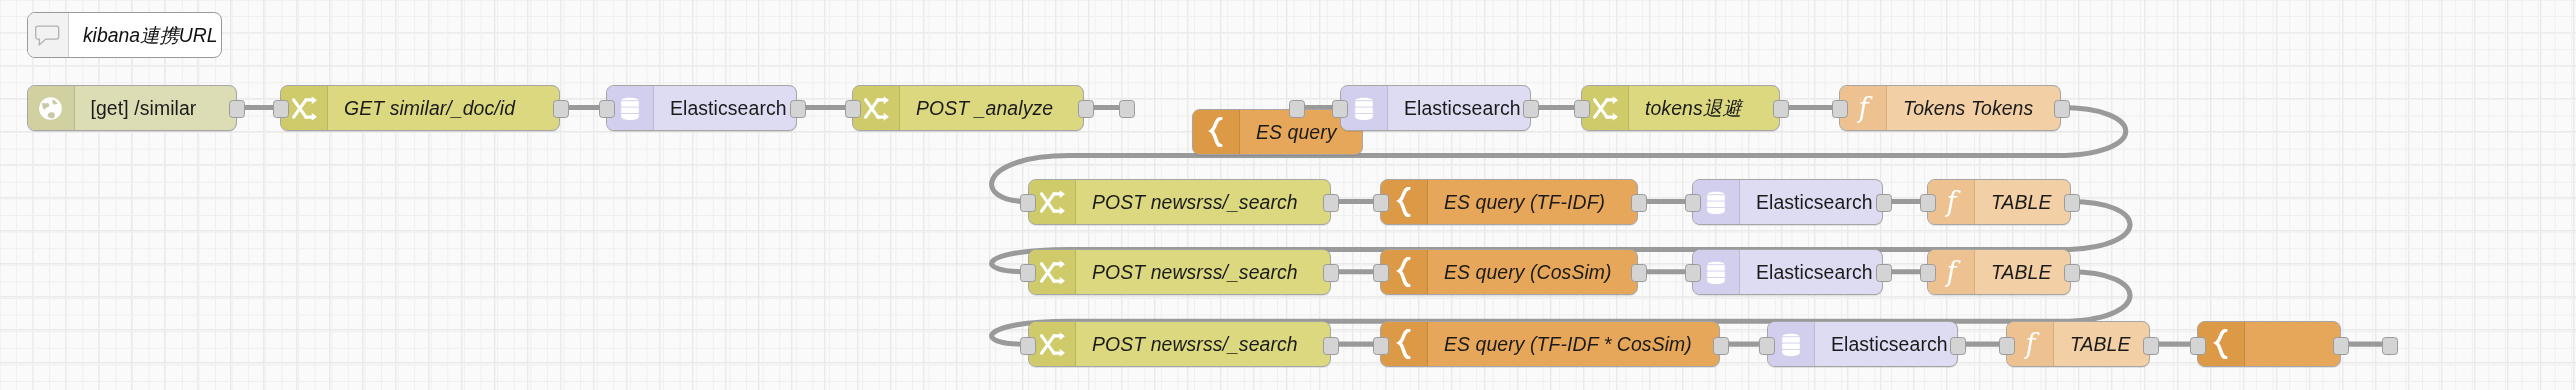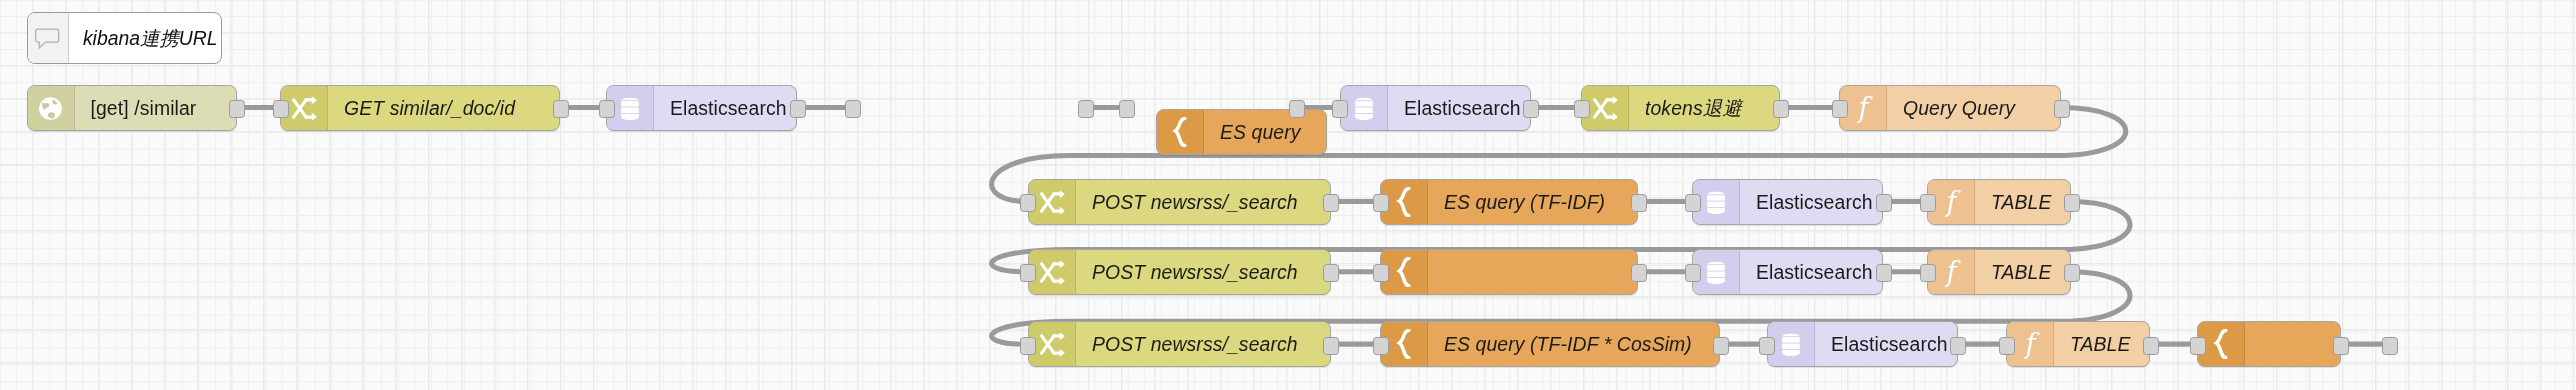--- a/index.html
+++ b/index.html
@@ -104,21 +104,21 @@
     background: #d4d4d4;
     border: 1.1px solid #9b9b9b;
     border-radius: 3.6px;
   }
 
   
   .comment {
     position: absolute;
     z-index: 2;
     box-sizing: border-box;
-    height: 52px;
+    height: 46px;
     background: #ffffff;
     border: 1.3px solid #999;
     border-radius: 8px;
     display: flex;
     align-items: stretch;
     overflow: hidden;
   }
   .comment .icon-box {
     width: 40px;
     flex: 0 0 40px;
@@ -225,24 +225,39 @@
           <path d="M5 17 v8 a13 5 0 0 0 26 0 v-8 z"></path>
           <path d="M5 26 v5 a13 5 0 0 0 26 0 v-5 z"></path>
         </g>
       </svg>
     </div>
     <div class="label">Elasticsearch</div>
   </div>
   <div class="port" style="left:790px; top:100px;"></div>
   <div class="port" style="left:845px; top:100px;"></div>
 
+  <div class="node n-change" style="left:852px; top:85px; width:232px;">
+    <div class="icon-box">
+      <svg class="glyph" width="29" height="29" viewBox="0 0 40 40" aria-hidden="true">
+        <g fill="none" stroke="#ffffff" stroke-width="4.4" stroke-linecap="round" stroke-linejoin="round">
+          <path d="M5 8 L22 32"></path>
+            <path d="M5 32 L22 8"></path>
+          <path d="M22 8 L33 8"></path>
+            <path d="M22 32 L33 32"></path>
+        </g>
+        <path d="M30 3 L37 8.5 L30 14 z" fill="#ffffff"></path>
+        <path d="M30 26 L37 31.5 L30 37 z" fill="#ffffff"></path>
+      </svg>
+    </div>
+    <div class="label">POST _analyze</div>
+  </div>
   <div class="port" style="left:1078px; top:100px;"></div>
   <div class="port" style="left:1119px; top:100px;"></div>
 
-  <div class="node n-tmpl" style="left:1156px; top:85px; width:171px;margin-top:24px;">
+  <div class="node n-tmpl" style="left:1192px; top:85px; width:171px;margin-top:24px;">
     <div class="icon-box">
       <svg class="glyph" width="21.5" height="30" viewBox="0 0 30 42" aria-hidden="true">
         <path d="M22 2 C14 2 16 15 9 19.5 C16 24 14 40 22 40" fill="none" stroke="#ffffff" stroke-width="5" stroke-linecap="round"></path>
       </svg>
     </div>
     <div class="label">ES query</div>
   </div>
   <div class="port" style="left:1289px; top:100px;"></div>
   <div class="port" style="left:1332px; top:100px;"></div>
 
@@ -279,21 +294,21 @@
   </div>
   <div class="port" style="left:1773px; top:100px;"></div>
   <div class="port" style="left:1832px; top:100px;"></div>
 
   <div class="node n-func" style="left:1839px; top:85px; width:222px;">
     <div class="icon-box">
       <svg class="glyph" width="23" height="32" viewBox="0 0 32 44" aria-hidden="true">
         <text x="16" y="34" text-anchor="middle" font-family="DejaVu Serif, serif" font-size="38" font-style="italic" fill="#ffffff">f</text>
       </svg>
     </div>
-    <div class="label">Query Query</div>
+    <div class="label">Tokens Tokens</div>
   </div>
   <div class="port" style="left:2054px; top:100px;"></div>
 
   <div class="port" style="left:1020px; top:194px;"></div>
   <div class="node n-change" style="left:1028px; top:179px; width:303px;">
     <div class="icon-box">
       <svg class="glyph" width="29" height="29" viewBox="0 0 40 40" aria-hidden="true">
         <g fill="none" stroke="#ffffff" stroke-width="4.4" stroke-linecap="round" stroke-linejoin="round">
           <path d="M5 8 L22 32"></path>
             <path d="M5 32 L22 8"></path>
@@ -364,20 +379,21 @@
   </div>
   <div class="port" style="left:1323px; top:264px;"></div>
   <div class="port" style="left:1373px; top:264px;"></div>
 
   <div class="node n-tmpl" style="left:1380px; top:249px; width:258px;">
     <div class="icon-box">
       <svg class="glyph" width="21.5" height="30" viewBox="0 0 30 42" aria-hidden="true">
         <path d="M22 2 C14 2 16 15 9 19.5 C16 24 14 40 22 40" fill="none" stroke="#ffffff" stroke-width="5" stroke-linecap="round"></path>
       </svg>
     </div>
+    <div class="label">ES query (CosSim)</div>
   </div>
   <div class="port" style="left:1631px; top:264px;"></div>
   <div class="port" style="left:1685px; top:264px;"></div>
 
   <div class="node n-es plain" style="left:1692px; top:249px; width:191px;">
     <div class="icon-box">
       <svg class="glyph" width="26" height="27" viewBox="0 0 36 38" aria-hidden="true">
         <g fill="#ffffff" stroke="#cfcdea" stroke-width="1.2">
           <ellipse cx="18" cy="8" rx="13" ry="5"></ellipse>
           <path d="M5 8 v8 a13 5 0 0 0 26 0 v-8 z"></path>

